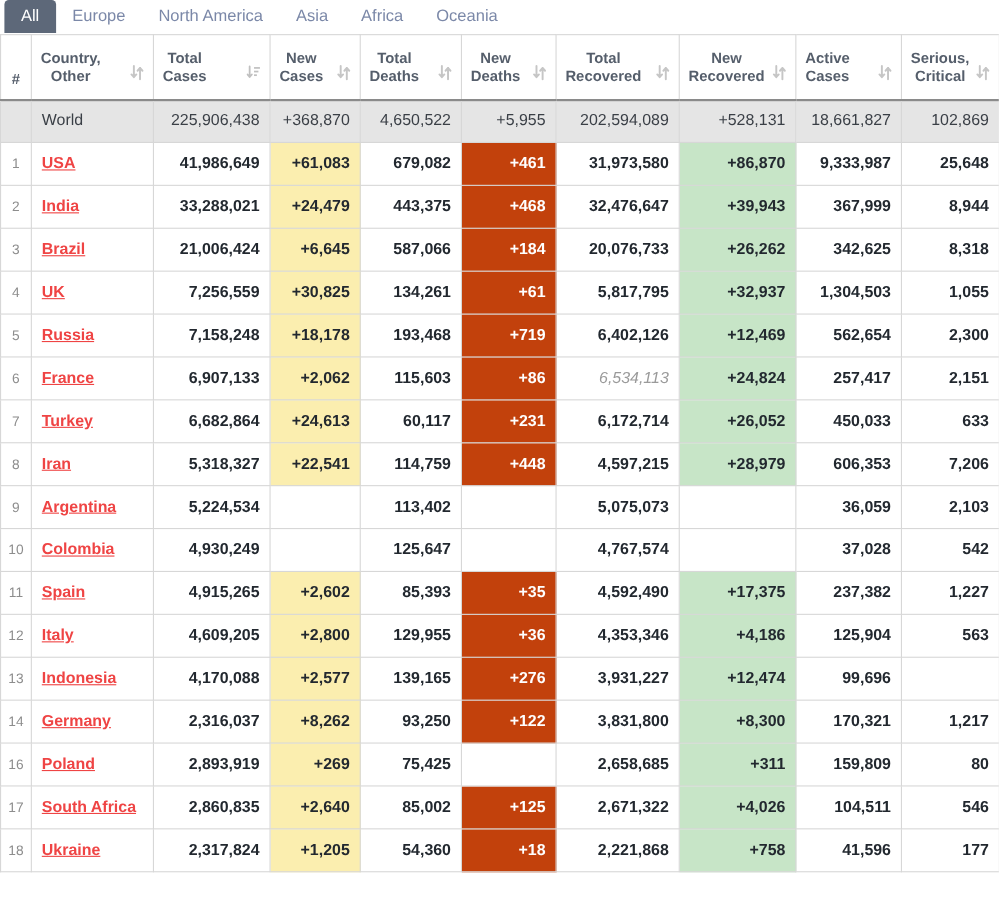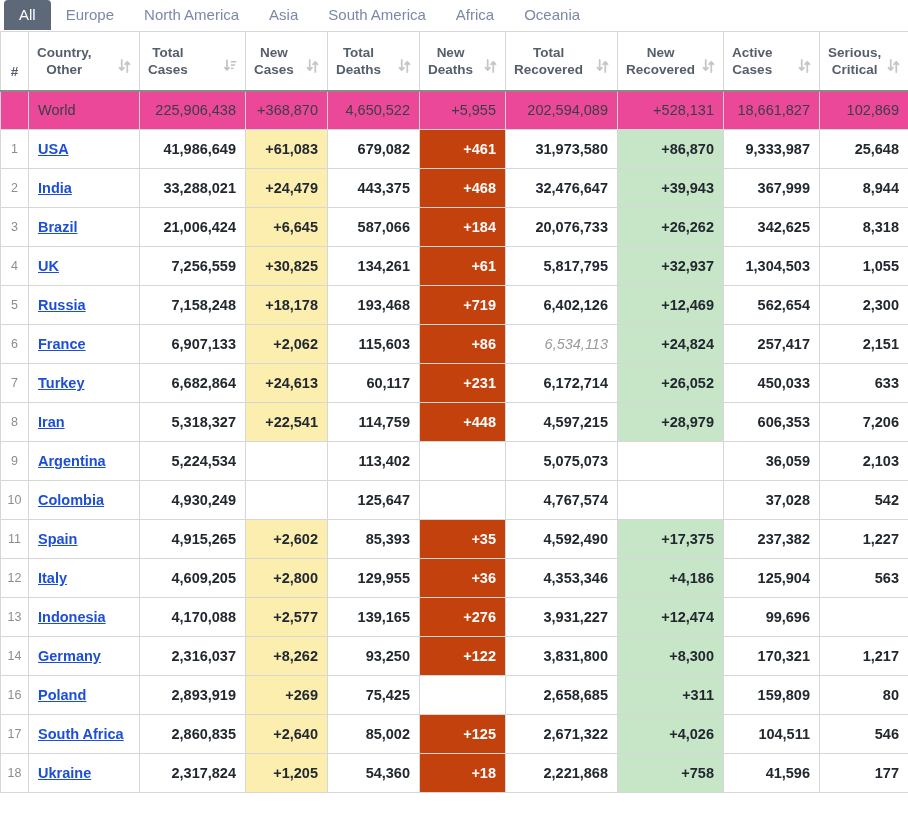--- a/index.html
+++ b/index.html
@@ -87,37 +87,37 @@
   tbody td { height: 39px; }
 
   td.idx {
     text-align: center;
     color: #8d8d8d;
     font-size: 12.5px;
     padding: 0 4px;
   }
   td.country { text-align: left; }
   td.country a {
-    color: #1d4ed8;
+    color: #ef4444;
     text-decoration: underline;
     font-weight: bold;
     font-size: 14.5px;
     cursor: pointer;
   }
   td.val {
     text-align: right;
     font-weight: bold;
     font-size: 14.5px;
     color: #22282f;
     white-space: nowrap;
   }
 
   
   tr.world td {
-    background: #ec4899;
+    background: #e5e5e5;
     font-weight: normal;
     color: #3a3f46;
   }
   tr.world td.country { color: #3a3f46; font-weight: normal; }
 
   
   td.hl-newcases { background: #fbeeaf; }
   td.hl-newdeaths {
     background: #c2410c;
     color: #ffffff;
@@ -131,21 +131,20 @@
   }
 </style>
 </head>
 <body>
 
 <div id="tabbar">
     <div class="tab active">All</div>
     <div class="tab">Europe</div>
     <div class="tab">North America</div>
     <div class="tab">Asia</div>
-    <div class="tab">South America</div>
     <div class="tab">Africa</div>
     <div class="tab">Oceania</div>
   </div>
 
 <div id="tablewrap">
   <table>
     <colgroup>
       <col style="width:28px">
       <col style="width:111px">
       <col style="width:106px">

